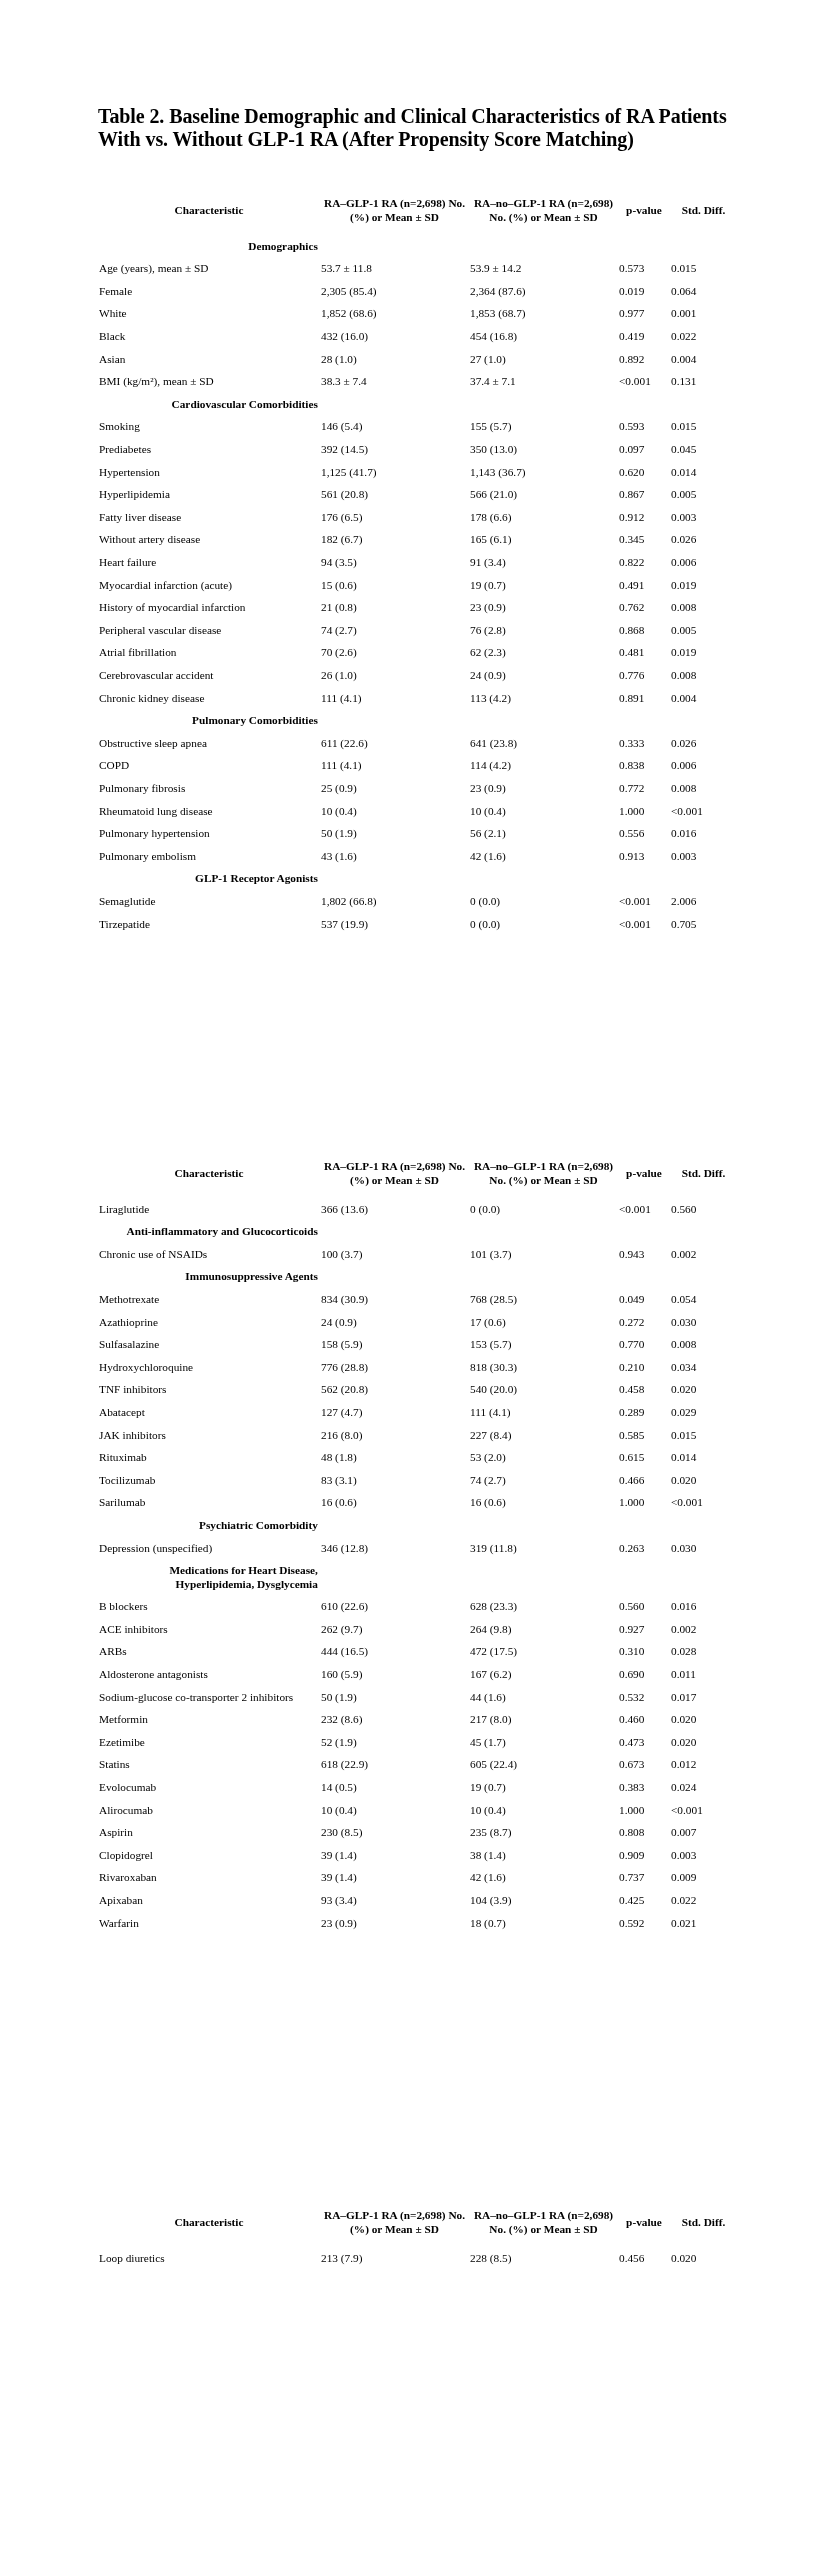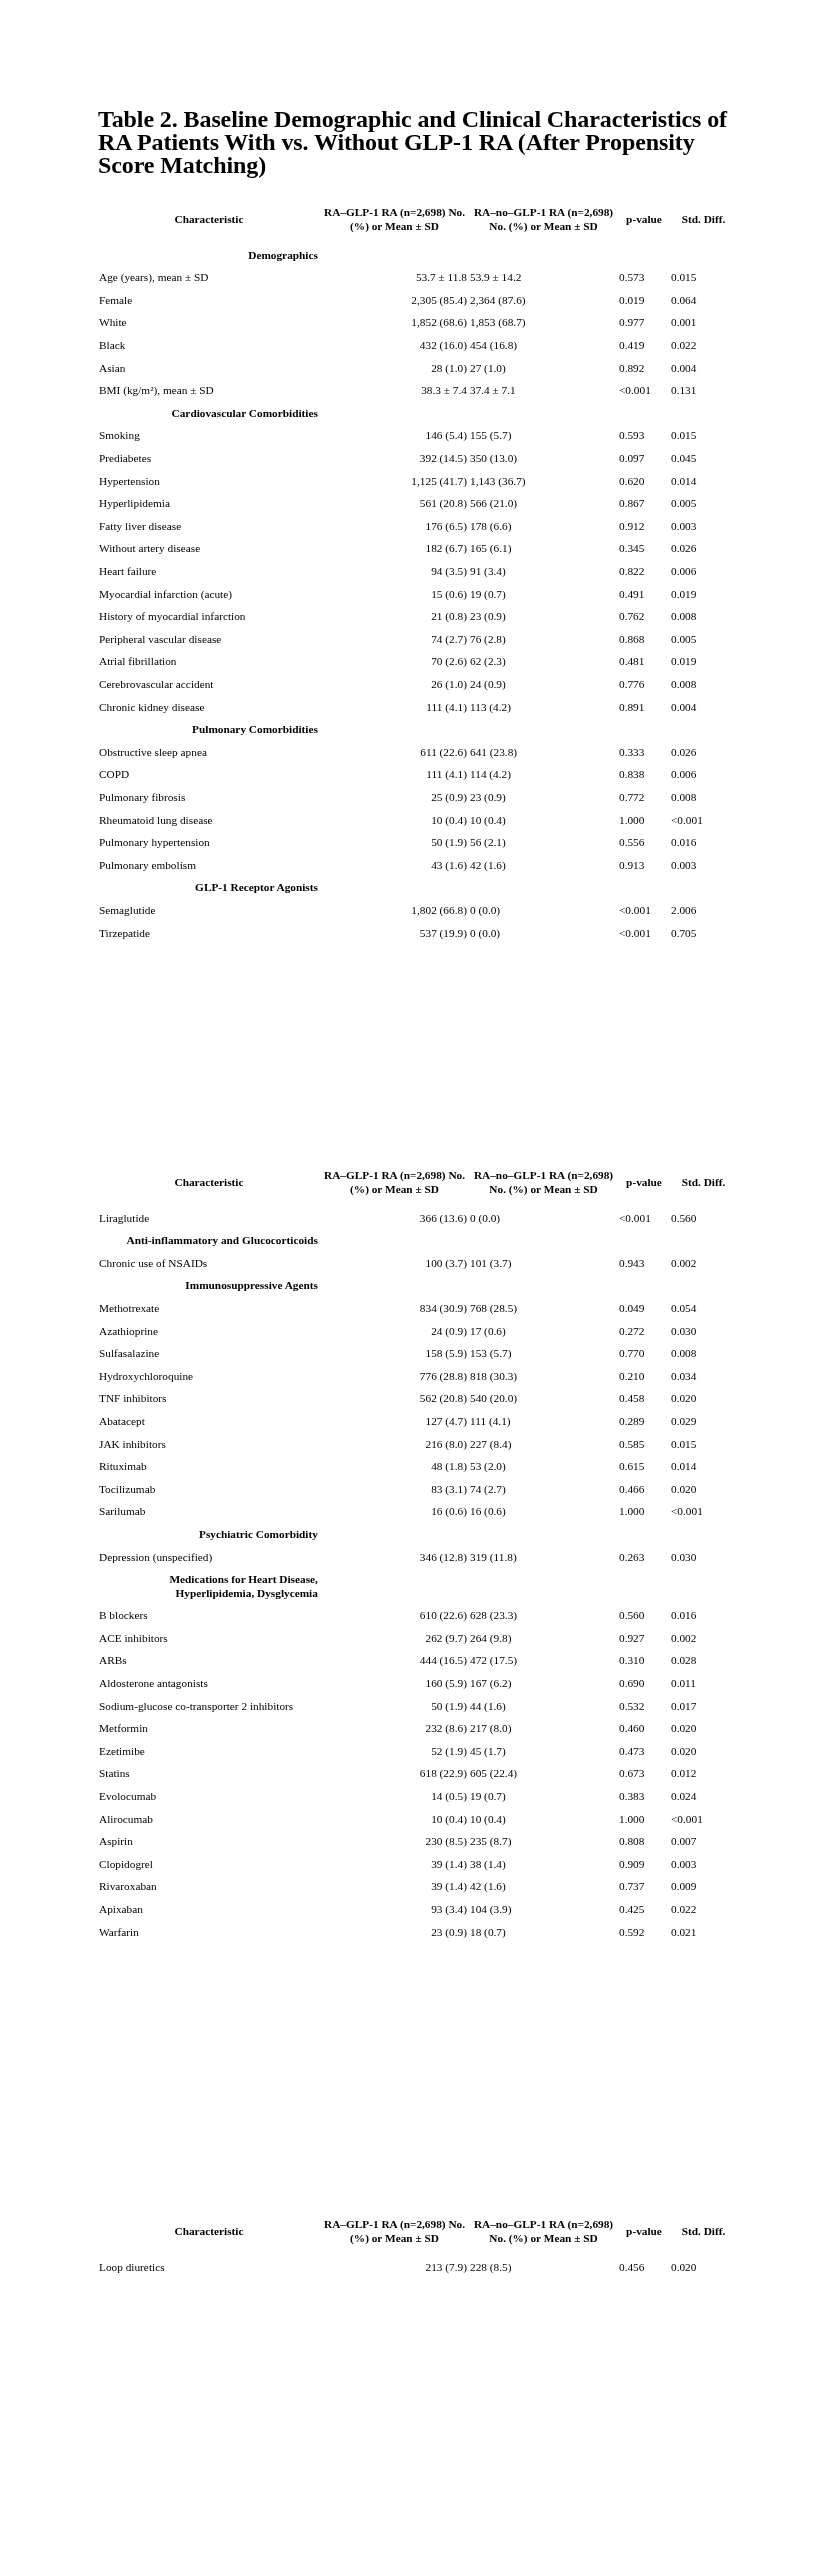--- a/index.html
+++ b/index.html
@@ -1,29 +1,29 @@
 <!DOCTYPE html>
 <html style="font-size:8.2px"><head>
 <meta charset="utf-8">
 <style>
   html, body { margin: 0; padding: 0; background: #ffffff; }
   body { width: 815px; height: 3165px; position: relative; overflow: hidden;
          font-family: "Liberation Serif", "DejaVu Serif", serif; color: #000; }
   .title { position: absolute; left: 98px; top: 92px; width: 649px;
-           font-size: 24px; font-weight: bold; line-height: 23px; letter-spacing: -0.1px; }
+           font-size: 20px; font-weight: bold; line-height: 23px; letter-spacing: -0.1px; }
   .page { position: absolute; left: 98px; width: 639px; }
-  table { border-collapse: collapse; width: 639px; table-layout: fixed; margin-top: 9px; }
+  table { border-collapse: collapse; width: 639px; table-layout: fixed; }
   col.c0 { width: 222px; } col.c1 { width: 149px; } col.c2 { width: 149px; }
   col.c3 { width: 52px; } col.c4 { width: 67px; }
   th { font-weight: bold; font-size: 11.3px; line-height: 14.4px; text-align: center;
        vertical-align: middle; padding: 0 2.1px 10.3px 2.1px; }
   th.char { text-align: center; }
   td { font-size: 11.3px; line-height: 13.4px; padding: 4.6px 2.1px 4.6px 1px; vertical-align: middle; white-space: nowrap; }
   td.lbl { white-space: normal; }
-  td.num1 { padding-left: 1px; text-align: right; }
+  td.num1 { padding-left: 1px; }
   tr.section td { font-weight: bold; text-align: right; }
 </style>
 </head>
 <body>
 
 <h1 class="title">Table 2. Baseline Demographic and Clinical Characteristics of RA Patients With vs. Without GLP-1 RA (After Propensity Score Matching)</h1>
 
 <div class="page" id="page-0" style="top:196px;">
   <table>
     <colgroup>

